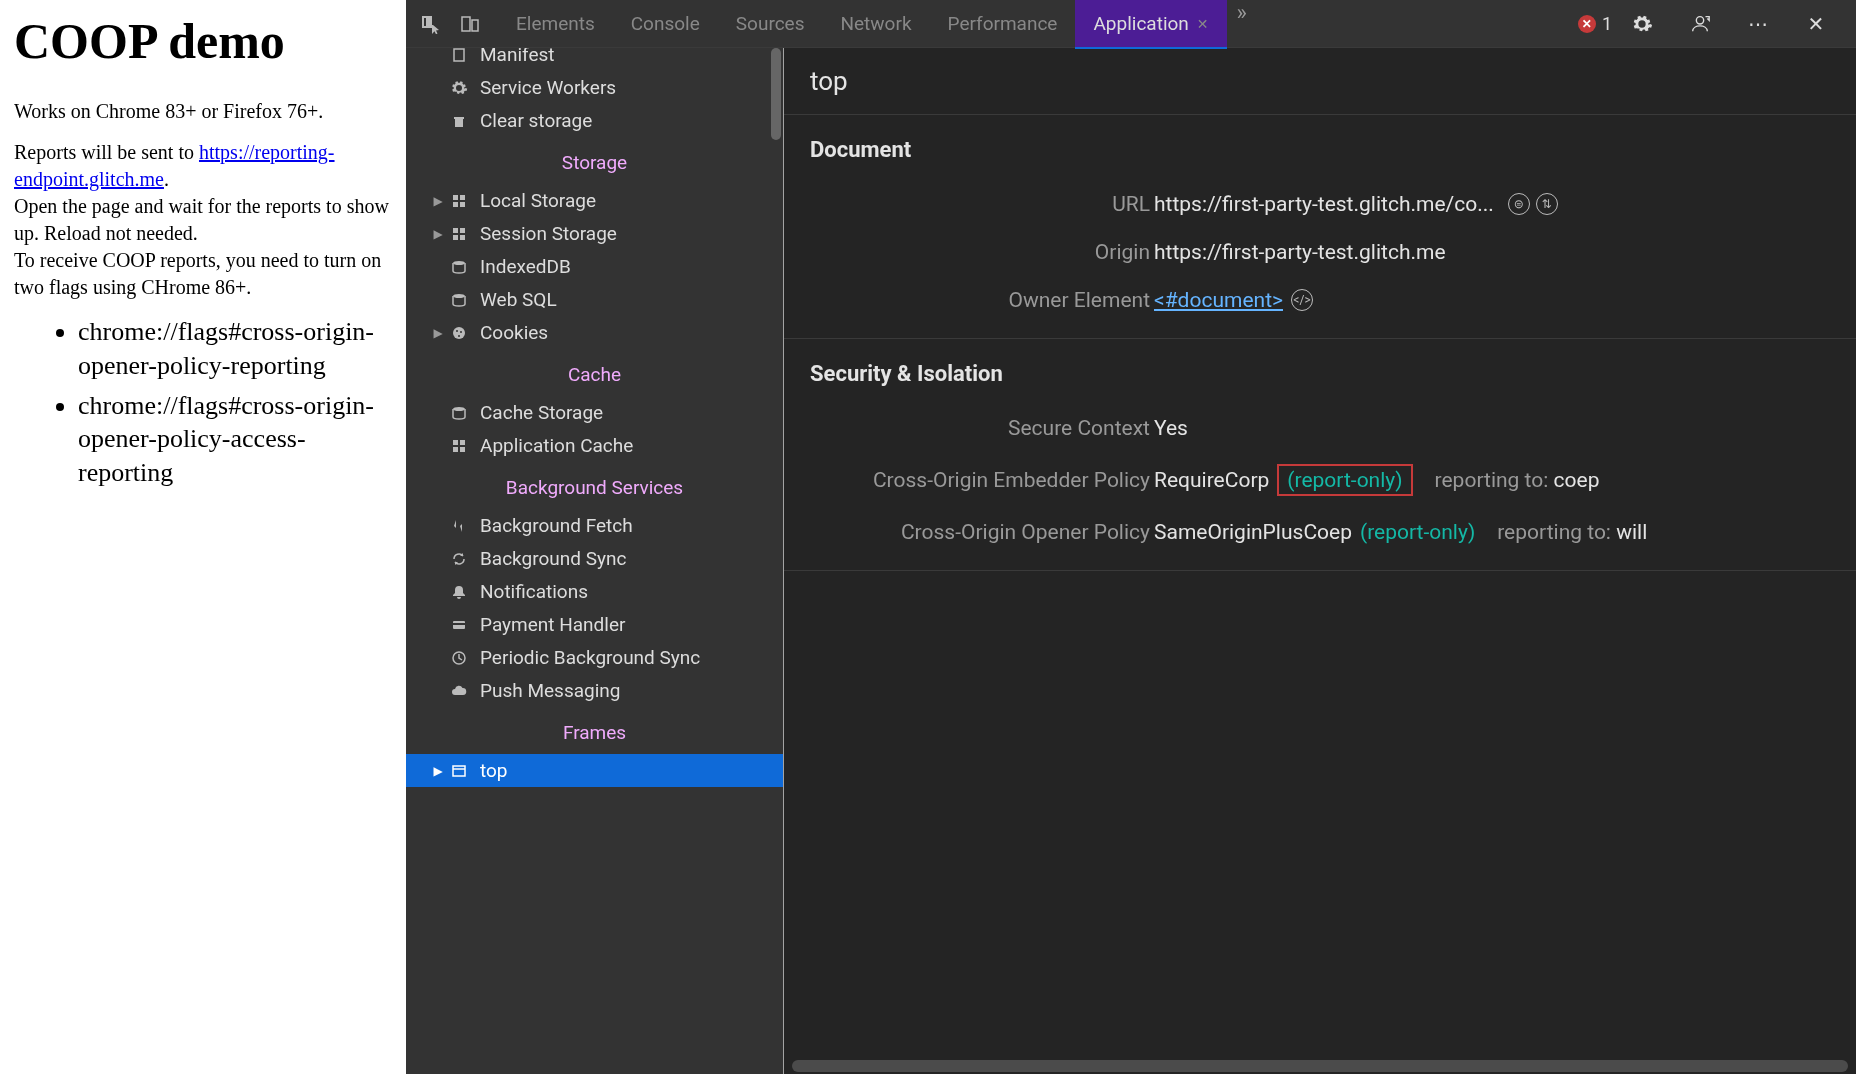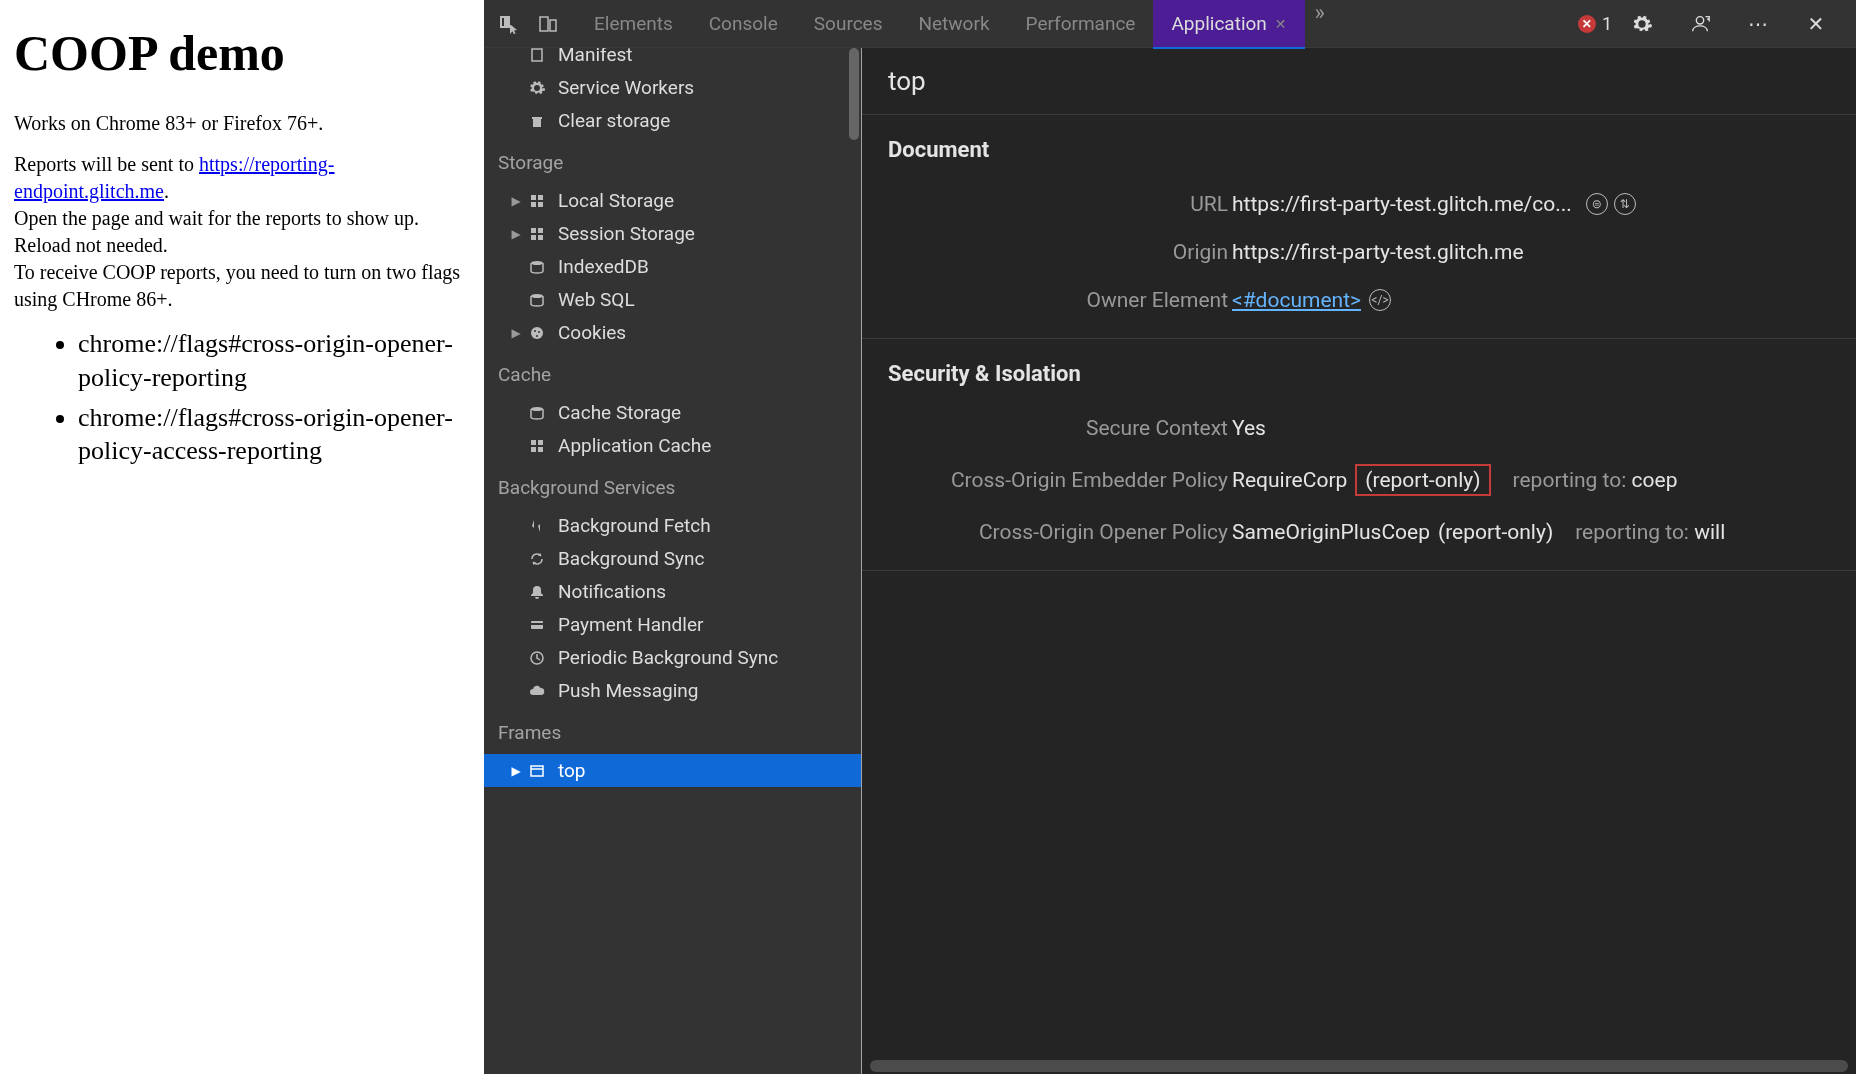--- a/index.html
+++ b/index.html
@@ -7,22 +7,22 @@
       font-family: -apple-system, BlinkMacSystemFont, "Segoe UI", Roboto, sans-serif;
       display: flex;
       width: 1856px;
       height: 1074px;
       overflow: hidden;
       background: #fff;
     }
 
     
     .page-panel {
-      width: 484px;
-      padding: 24px 14px;
+      width: 406px;
+      padding: 12px 14px;
       background: #fff;
       color: #000;
       font-family: "Times New Roman", serif;
       overflow: hidden;
     }
     .page-panel h1 { font-size: 50px; font-weight: bold; margin-bottom: 28px; }
     .page-panel p { font-size: 20px; line-height: 1.35; margin-bottom: 14px; }
     .page-panel a { color: #0000ee; text-decoration: underline; }
     .page-panel ul { list-style: disc; padding-left: 64px; margin-top: 10px; margin-bottom: 30px; }
     .page-panel li { font-size: 26px; line-height: 1.3; margin-bottom: 6px; }
@@ -92,23 +92,24 @@
     .sidebar {
       width: 378px;
       background: #333333;
       border-right: 1px solid #a3a3a3;
       overflow-y: auto;
       display: flex;
       flex-direction: column;
       position: relative;
     }
     .sidebar-section-label {
-      color: #a3a3a3;
+      color: #f0abfc;
       padding: 14px 14px 10px 14px;
       font-size: 19px;
+      text-align: center;
     }
     .tree-item {
       display: flex;
       align-items: center;
       padding: 5px 8px 5px 42px;
       color: #ddd;
       font-size: 19px;
       cursor: pointer;
       white-space: nowrap;
       min-height: 30px;
@@ -173,21 +174,21 @@
       color: #e4e4e4;
       font-size: 21px;
       display: flex;
       align-items: center;
       gap: 8px;
       flex-wrap: wrap;
     }
     .kv-val a { color: #65b4ff; text-decoration: underline; }
     .pill-icons { display:flex; gap:6px; margin-left:6px; }
     .pill-icon { width:22px; height:22px; border:1.5px solid #bbb; border-radius:50%; display:flex; align-items:center; justify-content:center; font-size:12px; color:#bbb; }
-    .report-only { color:#e5e5e5; }
+    .report-only { color:#14b8a6; }
     .report-only.boxed { border: 2px solid #c63a3a; padding: 2px 8px; }
     .reporting-to { color:#999; margin-left:14px; }
     .hr { height:1px; background:#3a3a3a; margin-top:14px; }
     .main-scrollbar-bottom {
       position:absolute; bottom:2px; left:8px; right:8px; height:12px;
       background: rgba(255,255,255,0.18); border-radius:6px;
     }
   </style>
 </head>
 <body>

